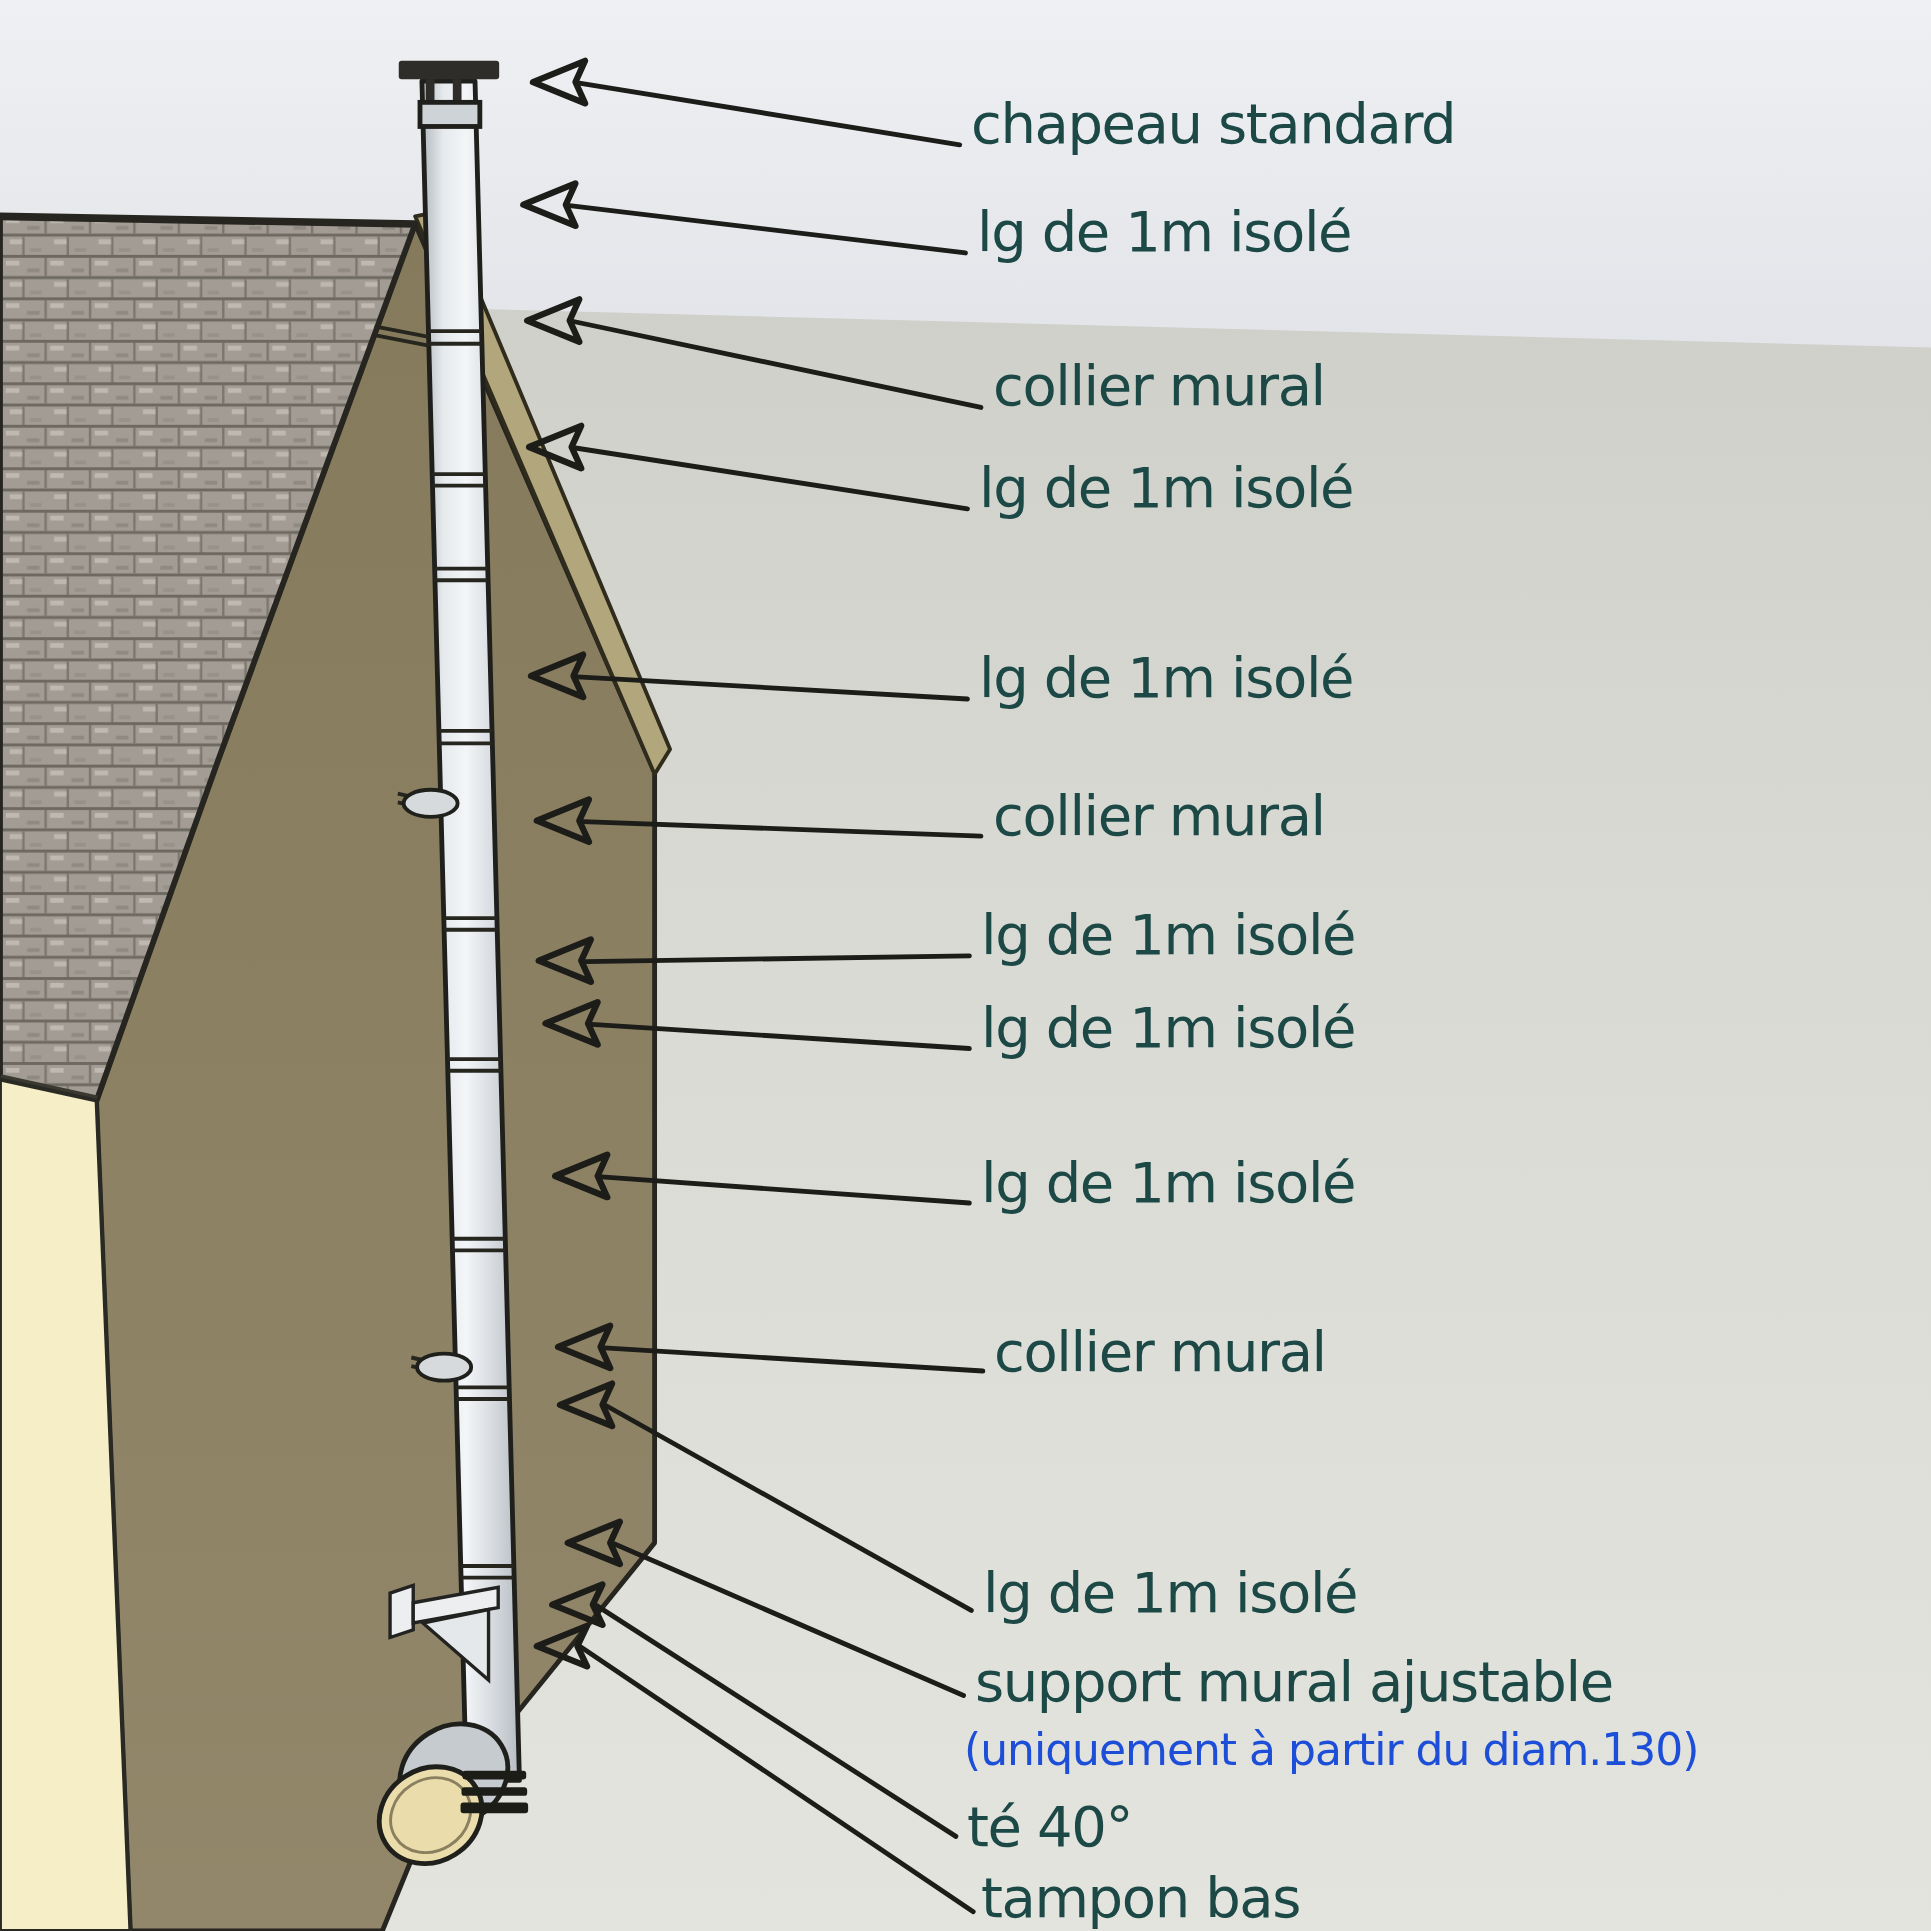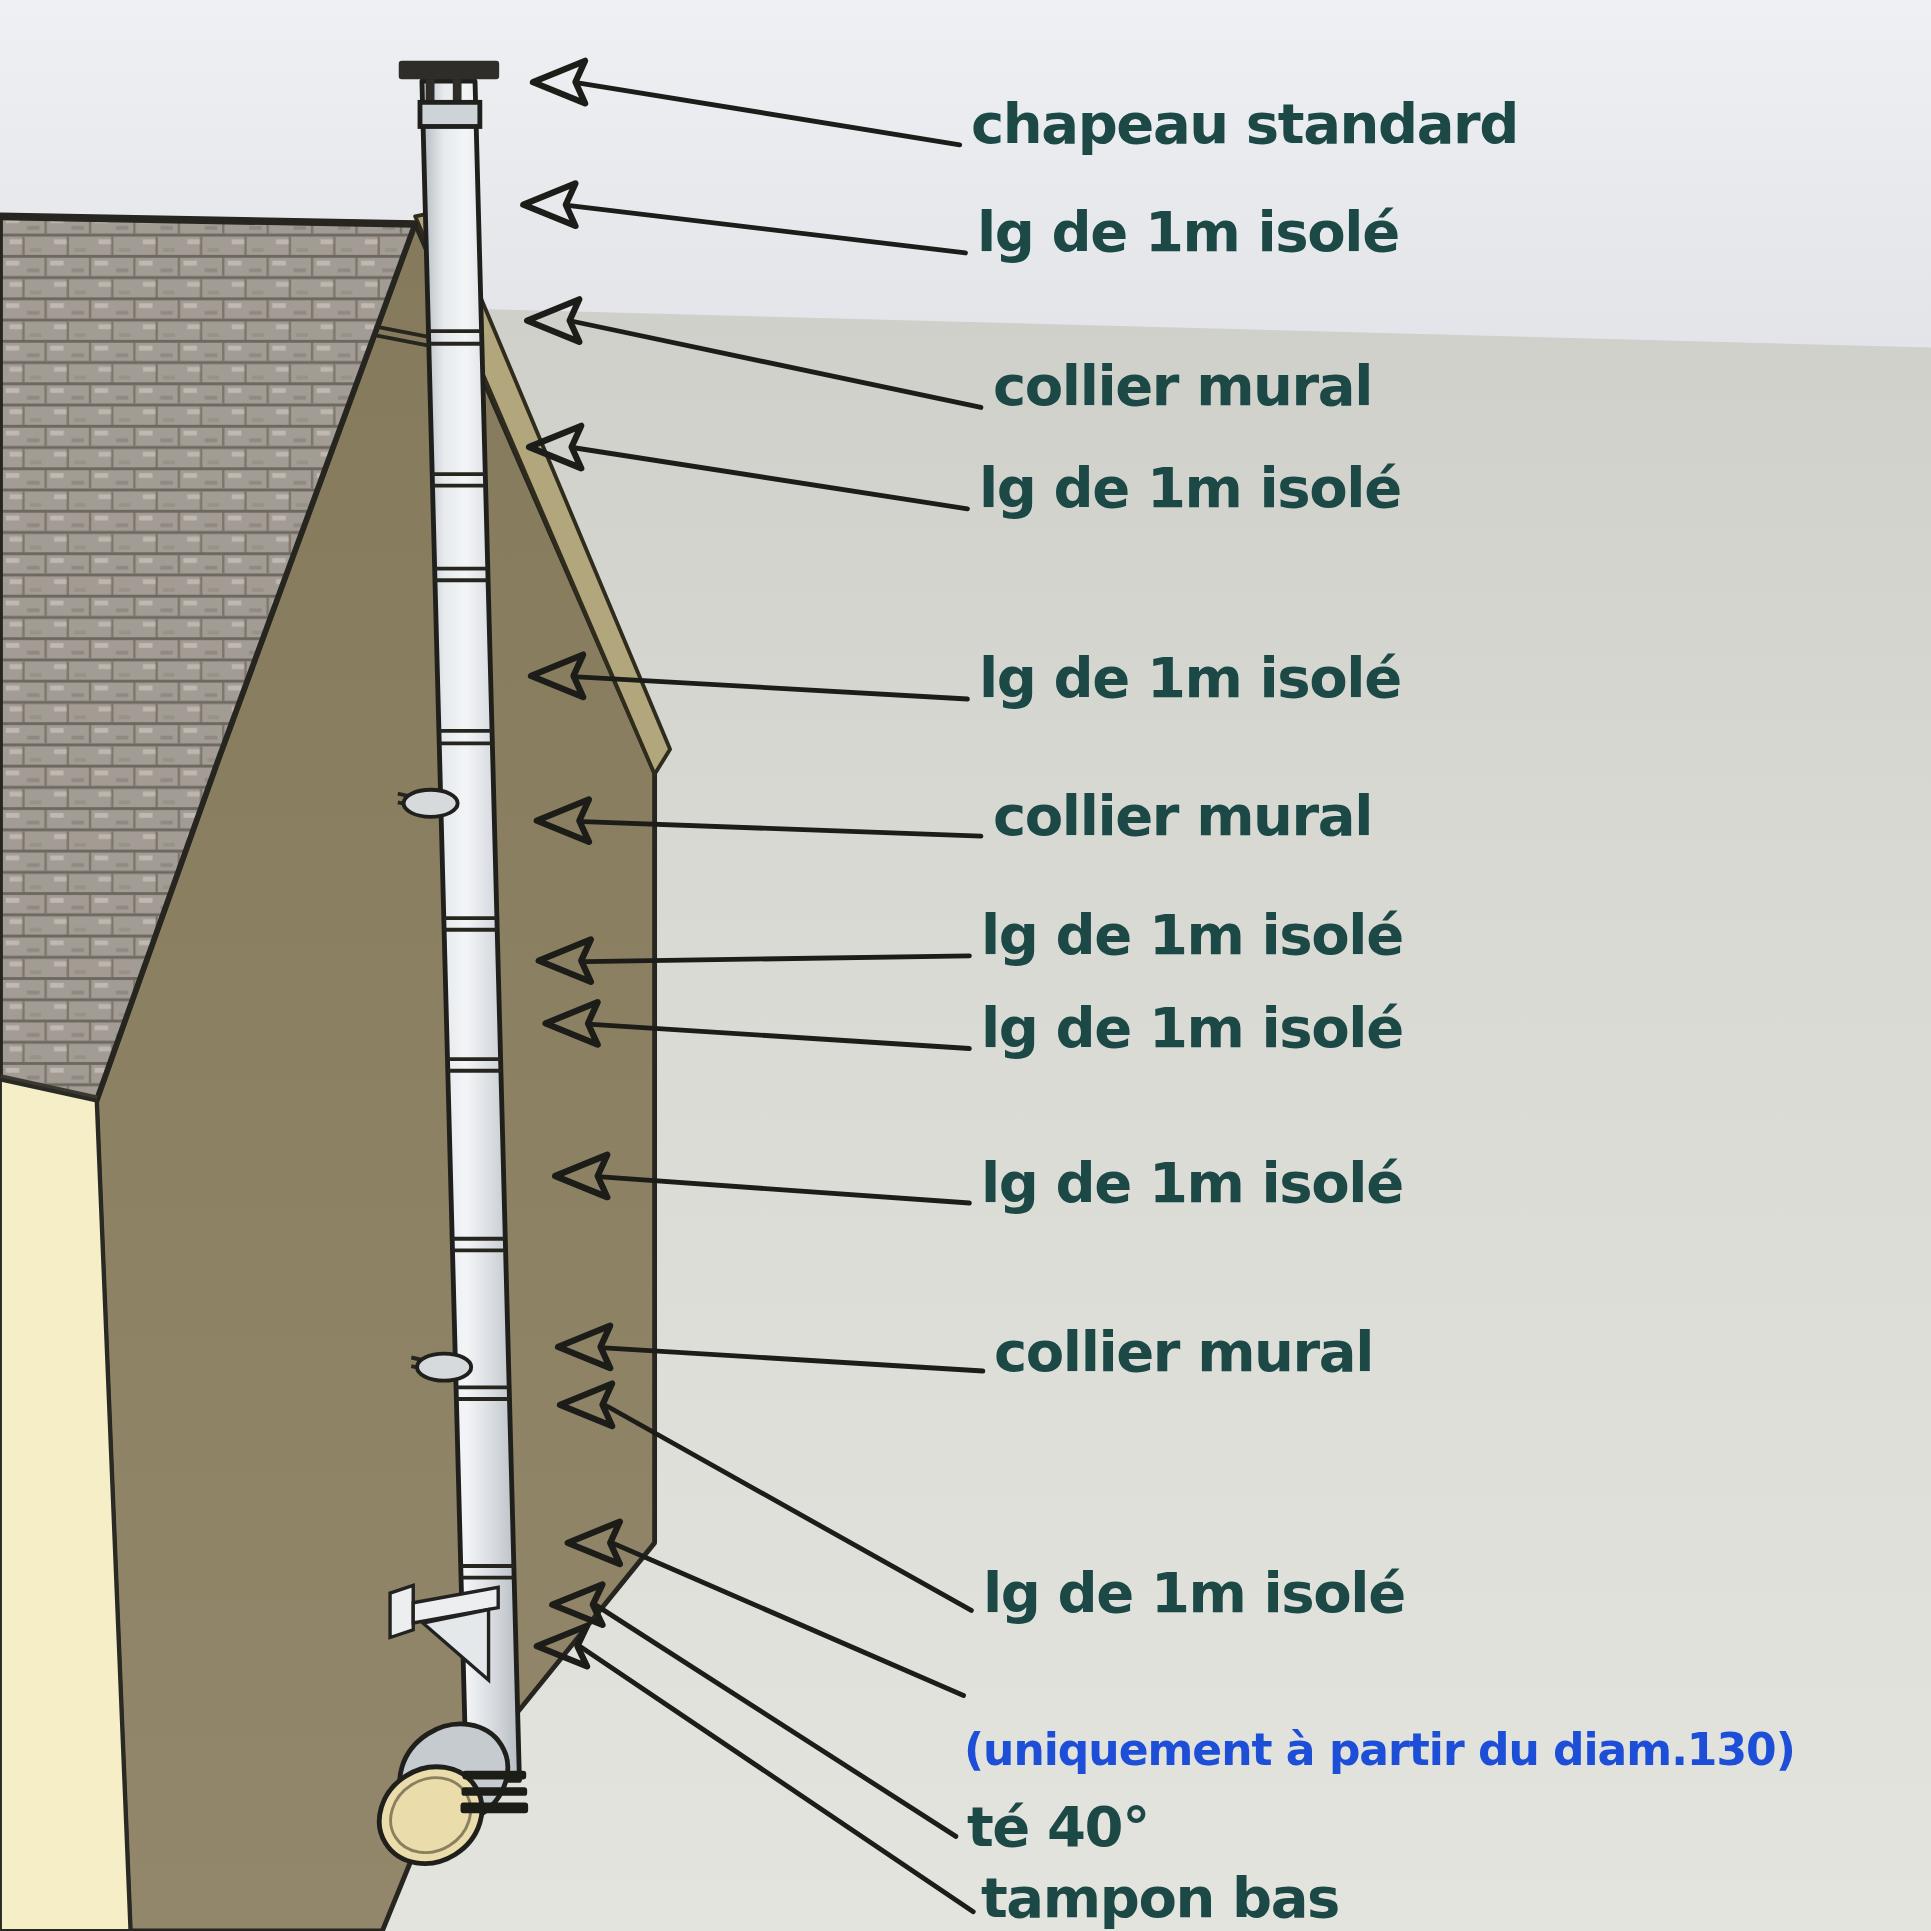--- a/index.html
+++ b/index.html
@@ -1,20 +1,20 @@
 <!DOCTYPE html>
 <html><head>
 <meta charset="utf-8">
 <style>
   html,body{margin:0;padding:0;background:#e8e9ed;}
   .stage{position:relative;width:1931px;height:1931px;overflow:hidden;
          font-family:"DejaVu Sans","Liberation Sans",sans-serif;}
   .stage svg{position:absolute;left:0;top:0;}
   .lbl{position:absolute;transform:translateY(-50%);white-space:nowrap;
-       font-weight:700;font-size:56px;line-height:64px;letter-spacing:-1.4px;
+       font-weight:400;font-size:56px;line-height:64px;letter-spacing:-1.4px;
        color:#1c4846;text-align:right;}
   .lbl.red{font-size:44px;letter-spacing:-1px;color:#1d4ed8;}
 </style>
 </head>
 <body>
 
 <div class="stage">
 
 <svg width="1931" height="1931" viewBox="0 0 2000 2000">
   <defs>
@@ -177,18 +177,19 @@
 <div class="lbl" style="left:977px;top:232px">lg de 1m isolé</div>
 <div class="lbl" style="left:993px;top:386px">collier mural</div>
 <div class="lbl" style="left:979px;top:488px">lg de 1m isolé</div>
 <div class="lbl" style="left:979px;top:678px">lg de 1m isolé</div>
 <div class="lbl" style="left:993px;top:816px">collier mural</div>
 <div class="lbl" style="left:981px;top:935px">lg de 1m isolé</div>
 <div class="lbl" style="left:981px;top:1028px">lg de 1m isolé</div>
 <div class="lbl" style="left:981px;top:1183px">lg de 1m isolé</div>
 <div class="lbl" style="left:994px;top:1352px">collier mural</div>
 <div class="lbl" style="left:983px;top:1593px">lg de 1m isolé</div>
+<div class="lbl" style="left:975px;top:1682px">support mural ajustable</div>
 <div class="lbl red" style="left:964px;top:1750px">(uniquement à partir du diam.130)</div>
 <div class="lbl" style="left:967px;top:1827px">té 40°</div>
 <div class="lbl" style="left:981px;top:1898px">tampon bas</div>
 
 </div>
 
 
 </body></html>

